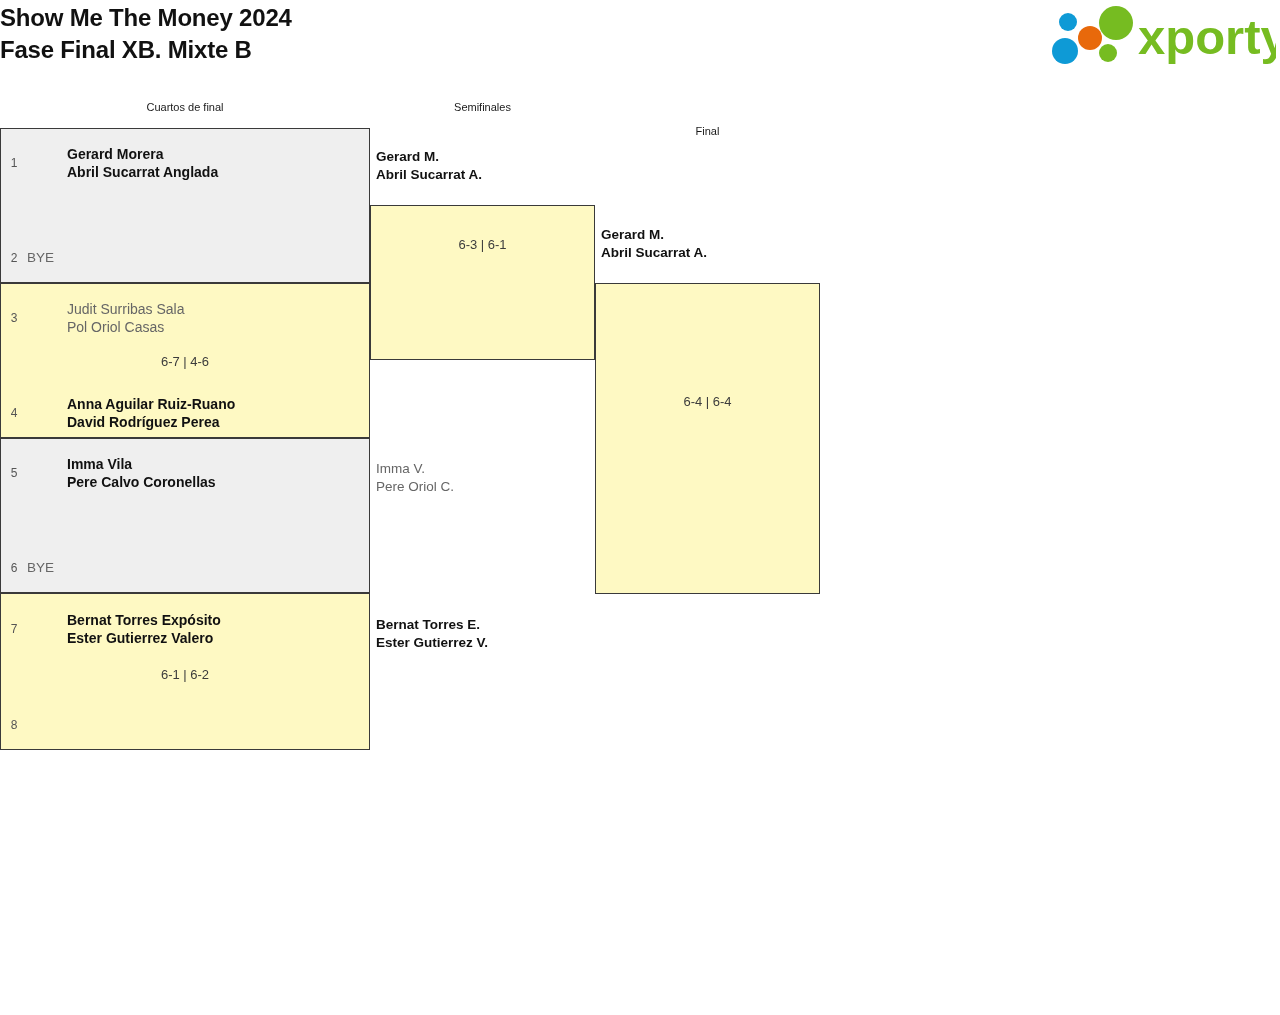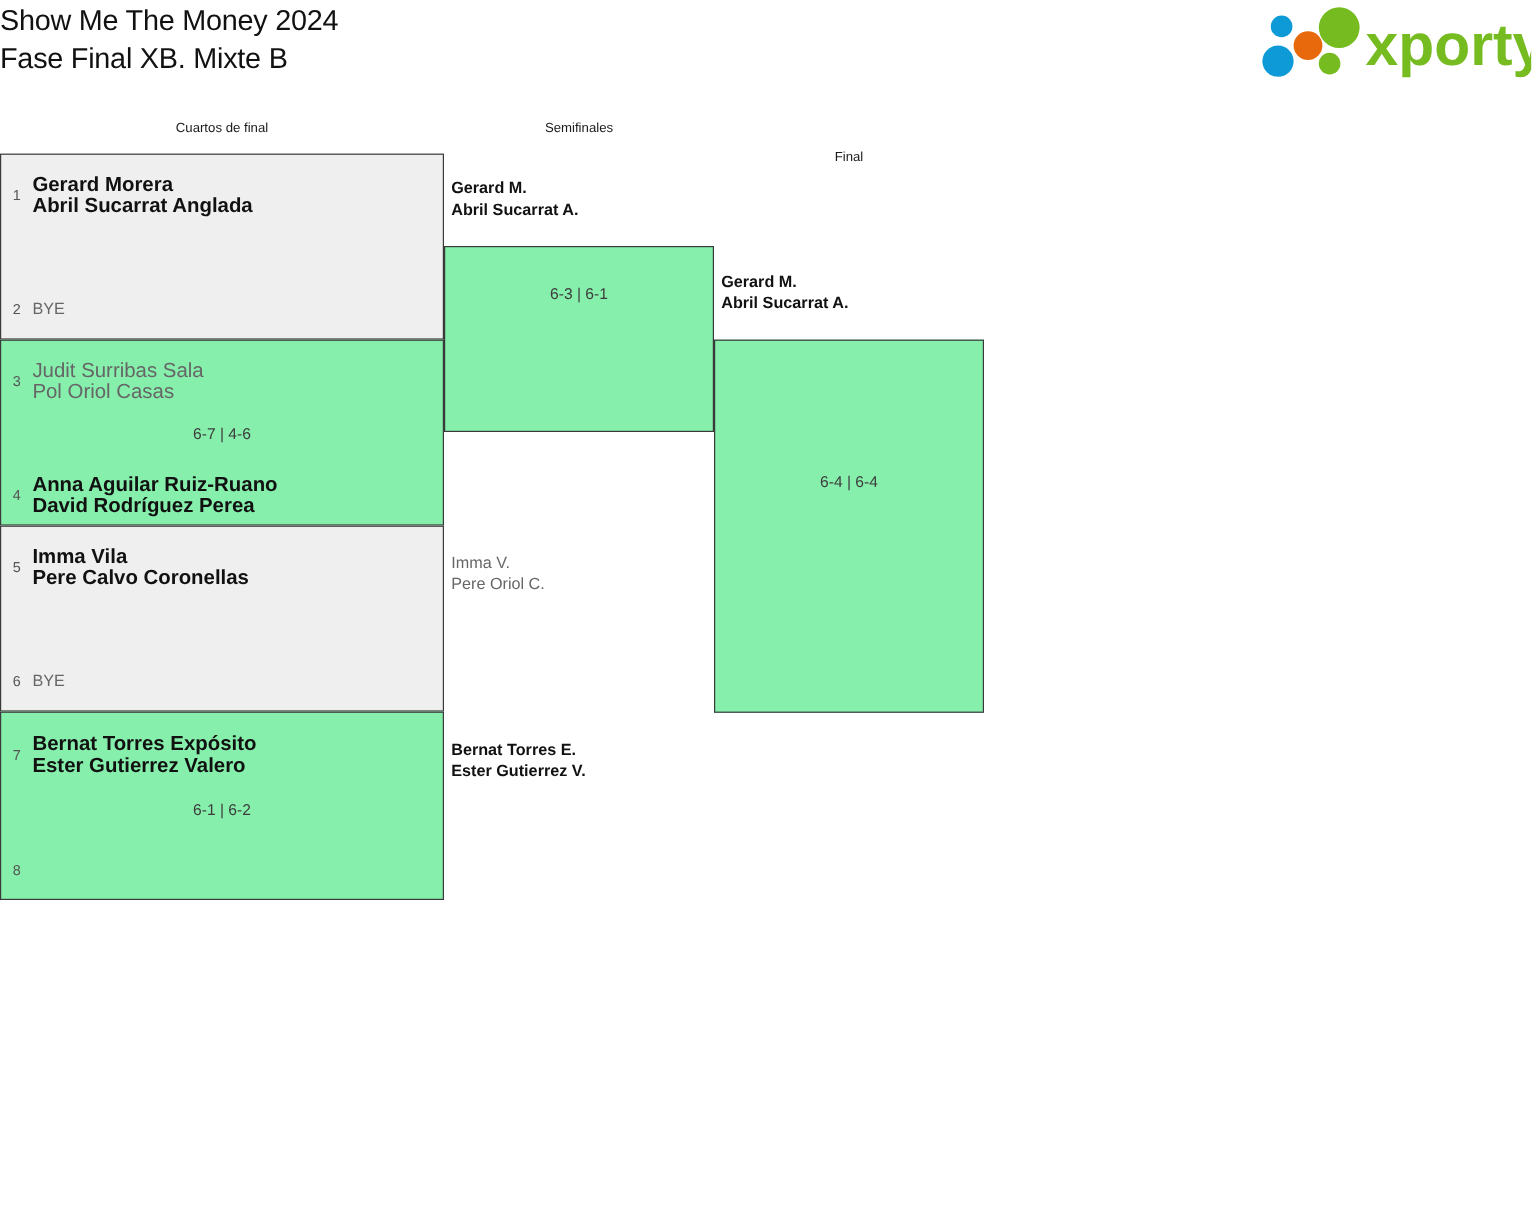--- a/index.html
+++ b/index.html
@@ -8,21 +8,21 @@
     background: #ffffff;
     font-family: "Liberation Sans", sans-serif;
     color: #1a1a1a;
     overflow: hidden;
   }
   #root { position: relative; width: 1280px; height: 1015px; }
 
   
   .title {
     position: absolute; left: 0; top: 2px; width: 700px;
-    font-size: 24px; font-weight: normal; line-height: 32px;
+    font-size: 24px; font-weight: bold; line-height: 32px;
     color: #111111; letter-spacing: -0.2px;
   }
   .title .line { display: block; white-space: nowrap; }
 
   
   .logo { position: absolute; left: 1046px; top: 4px; width: 230px; height: 64px; }
   .logo svg { display: block; }
 
   
   .round-head {
@@ -30,29 +30,29 @@
     font-size: 11px; color: #1a1a1a; text-align: center;
     line-height: 22px; white-space: nowrap;
   }
   .rh-qf   { left: 0px;   width: 370px; }
   .rh-sf   { left: 370px; width: 225px; }
   .rh-f    { left: 595px; width: 225px; margin-top: 24px; }
 
   
   .box { position: absolute; border: 1px solid #3a3a3a; }
   .box.gray { background: #efefef; }
-  .box.white { background: #86efac; }
+  .box.white { background: #fef9c3; }
 
   
   .slot { position: absolute; left: 0; width: 100%; height: 44px; display: flex; align-items: center; }
   .seed {
     width: 26px; flex: 0 0 26px; text-align: center;
     font-size: 12px; color: #555555; line-height: 14px;
   }
-  .players { font-size: 17px; line-height: 18px; white-space: nowrap; }
+  .players { font-size: 14px; line-height: 18px; white-space: nowrap; margin-left: 40px; }
   .players .p { display: block; }
   .win  { color: #111111; font-weight: bold; }
   .lose { color: #666666; font-weight: normal; }
   .bye  { font-size: 13.5px; color: #666666; line-height: 18px; }
 
   
   .score {
     position: absolute; left: 0; width: 100%;
     text-align: center; font-size: 13px; color: #3c3c3c; line-height: 16px;
   }

